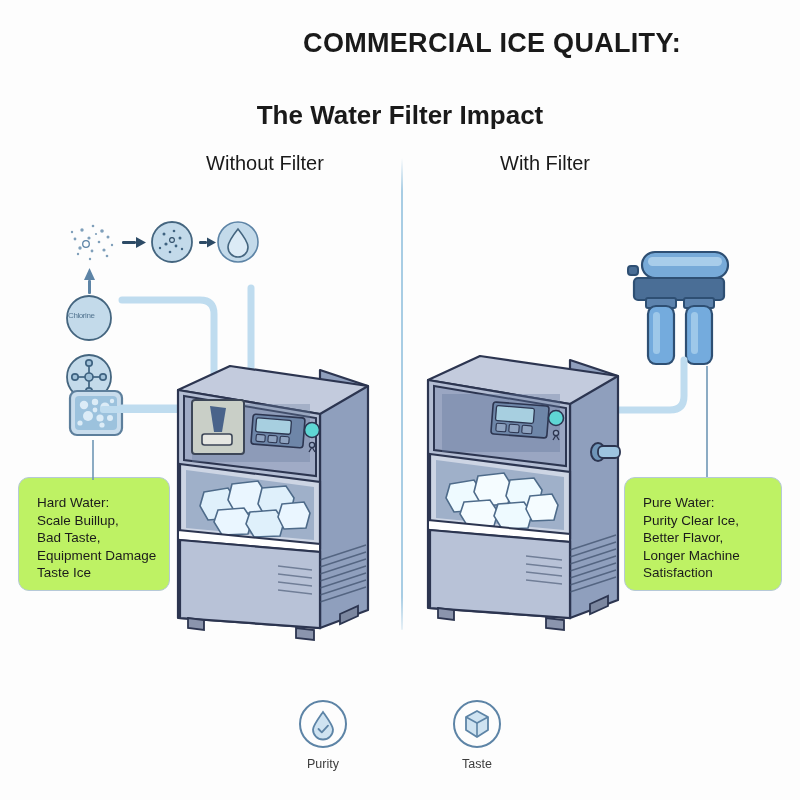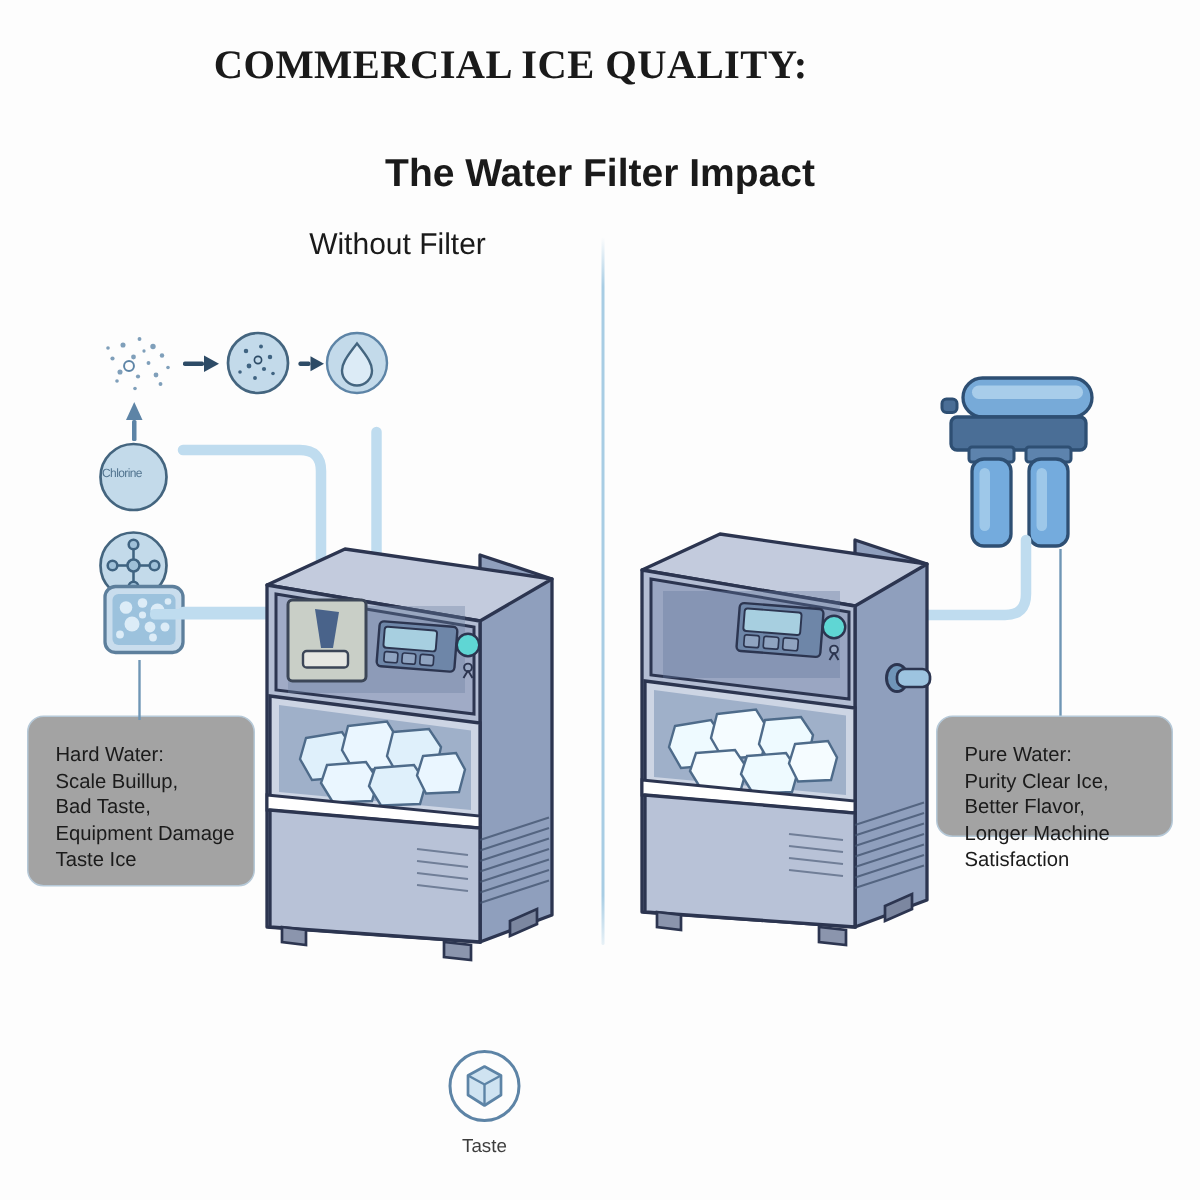--- a/index.html
+++ b/index.html
@@ -9,22 +9,22 @@
     font-family:"Liberation Sans", sans-serif;
     color:#1d1d1d;
     overflow:hidden;
     position:relative;
   }
   .stage{position:absolute;inset:0;}
   .abs{position:absolute;}
 
   
   #title-main{
-    left:0;top:28px;width:681px;text-align:center;
-    font-size:27px;font-weight:bold;letter-spacing:.3px;color:#1a1a1a;font-family:Liberation Serif, serif;
+    left:0;top:28px;width:681px;text-align:right;
+    font-size:27px;font-weight:bold;letter-spacing:.3px;color:#1a1a1a;
   }
   #title-sub{
     left:0;top:68px;width:800px;text-align:center;
     font-size:26px;font-weight:bold;color:#1a1a1a;margin-top:32px;
   }
 
   
   .col-head{
     font-size:20px;font-weight:normal;color:#1a1a1a;top:152px;
   }
@@ -33,25 +33,25 @@
 
   
   #divider{
     left:401px;top:158px;width:2px;height:472px;
     background:linear-gradient(to bottom,rgba(168,205,228,0) 0%,#a8cde4 7%,#a8cde4 93%,rgba(168,205,228,.25) 100%);
     border-radius:2px;
   }
 
   
   .callout{
-    border:1.6px solid #b6c9d8;border-radius:11px;background:#a3a3a3;
+    border:1.6px solid #b6c9d8;border-radius:11px;background:#bef264;
     box-sizing:border-box;padding:16px 24px 14px 18px;
   }
   #callout-left{left:18px;top:477px;width:152px;height:114px;}
-  #callout-right{left:624px;top:477px;width:158px;height:81px;}
+  #callout-right{left:624px;top:477px;width:158px;height:114px;}
   .callout .ln{
     font-size:13.5px;line-height:17.6px;color:#1b1b1b;white-space:nowrap;
   }
 
   
   #benefits{left:292px;top:700px;width:216px;display:flex;justify-content:space-between;}
   .benefit{width:62px;text-align:center;}
   .benefit .ring{
     width:48px;height:48px;border-radius:50%;border:2.2px solid #5d84a6;
     margin:0 auto;display:flex;align-items:center;justify-content:center;
@@ -64,20 +64,21 @@
 </style>
 </head>
 <body>
 
 <div class="stage">
 
   <div class="abs" id="title-main">COMMERCIAL ICE QUALITY:</div>
   <div class="abs" id="title-sub">The Water Filter Impact</div>
 
   <div class="abs col-head" id="head-without">Without Filter</div>
+  <div class="abs col-head" id="head-with">With Filter</div>
 
   <div class="abs" id="divider"></div>
 
   <div class="abs" style="left:60px;top:218px;">
     <svg width="190" height="230" viewBox="0 0 190 230">
 
       <g fill="#7f9fba">
         <circle cx="22" cy="12" r="1.7"></circle>
           <circle cx="33" cy="8" r="1.3"></circle>
         <circle cx="42" cy="13" r="1.8"></circle>
@@ -376,20 +377,29 @@
   <div class="abs callout" id="callout-right">
     <div class="ln">Pure Water:</div>
     <div class="ln">Purity Clear Ice,</div>
     <div class="ln">Better Flavor,</div>
     <div class="ln">Longer Machine</div>
     <div class="ln">Satisfaction</div>
   </div>
 
   <div class="abs" id="benefits">
 
+    <div class="benefit">
+      <div class="ring">
+        <svg width="26" height="28" viewBox="0 0 26 28">
+          <path d="M13 2 C20 12 23 16 23 19.5 A10 10 0 0 1 3 19.5 C3 16 6 12 13 2 Z" fill="#cfe3f1" stroke="#5d84a6" stroke-width="1.8"></path>
+          <path d="M8.5 19 L11.8 22.4 L18 15.6" fill="none" stroke="#5d84a6" stroke-width="1.8" stroke-linecap="round" stroke-linejoin="round"></path>
+        </svg>
+      </div>
+      <div class="blabel">Purity</div>
+    </div>
 
     <div class="benefit">
       <div class="ring">
         <svg width="28" height="30" viewBox="0 0 28 30">
           <path d="M14 2 L25 8 L25 21 L14 28 L3 21 L3 8 Z" fill="#cfe3f1" stroke="#5d84a6" stroke-width="1.8" stroke-linejoin="round"></path>
           <path d="M3 8 L14 14 L25 8" fill="none" stroke="#5d84a6" stroke-width="1.6"></path>
           <path d="M14 14 L14 28" fill="none" stroke="#5d84a6" stroke-width="1.6"></path>
         </svg>
       </div>
       <div class="blabel">Taste</div>

